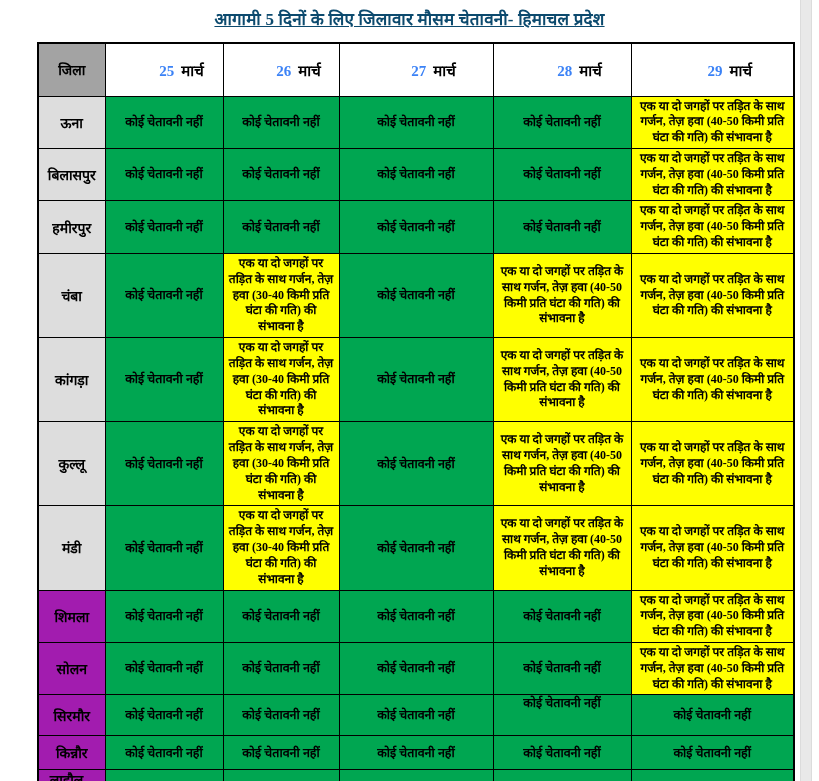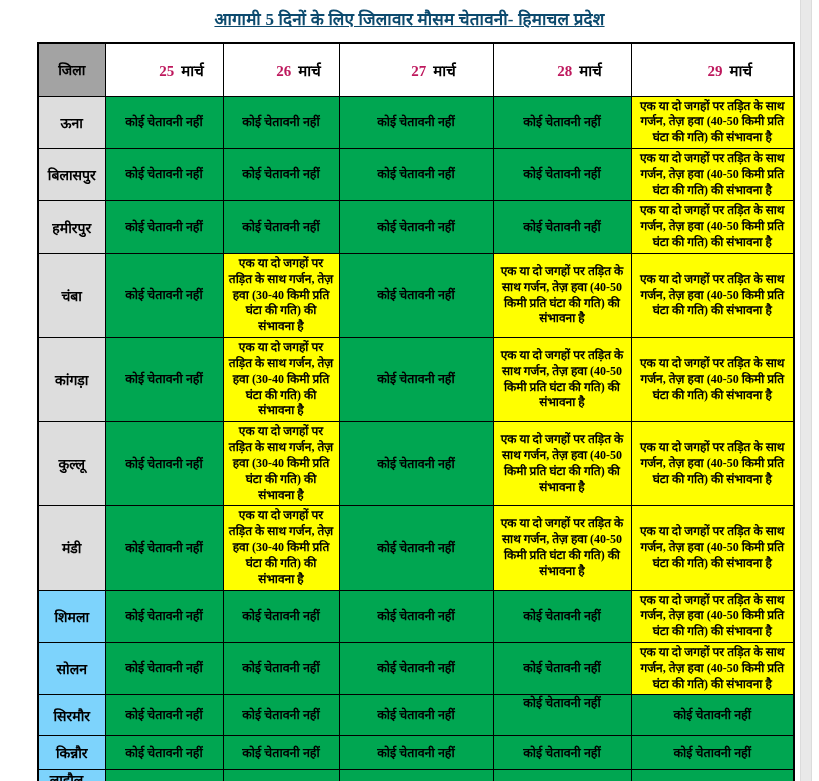--- a/index.html
+++ b/index.html
@@ -39,25 +39,25 @@
   }
   th.district-header {
     background:#A3A3A3;
     font-size:14px;
     margin-left:42px;
   }
   th.date-header {
     background:#ffffff;
     font-size:15px;
   }
-  th.date-header .day { color:#be185d; margin-right:7px;margin-left:35px; }
+  th.date-header .day { color:#3b82f6; margin-right:7px;margin-left:35px; }
   th.date-header .month { color:#000000; }
   td.district { font-size:14px; padding:0 0; }
   td.district.light { background:#DDDDDD; }
-  td.district.dark  { background:#7dd3fc; }
+  td.district.dark  { background:#a21caf; }
   td.warn { line-height:1.32; }
   td.warn.green { background:#00A651; font-size:12.5px; padding:0 14px; }
   td.warn.yellow { background:#FFFF00; font-size:12px; padding:2px 4px; }
   td.vtop { vertical-align:top; }
   .scrollbar-track {
     position:absolute;
     left:800px; top:0;
     width:12px; height:781px;
     background:#e9e9e9;
     border-left:1px solid #dcdcdc;

